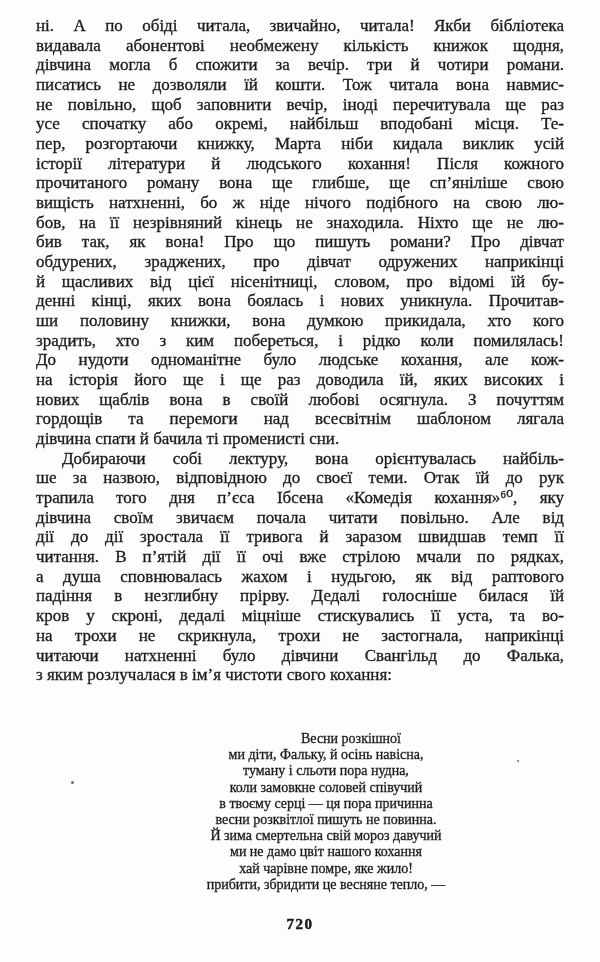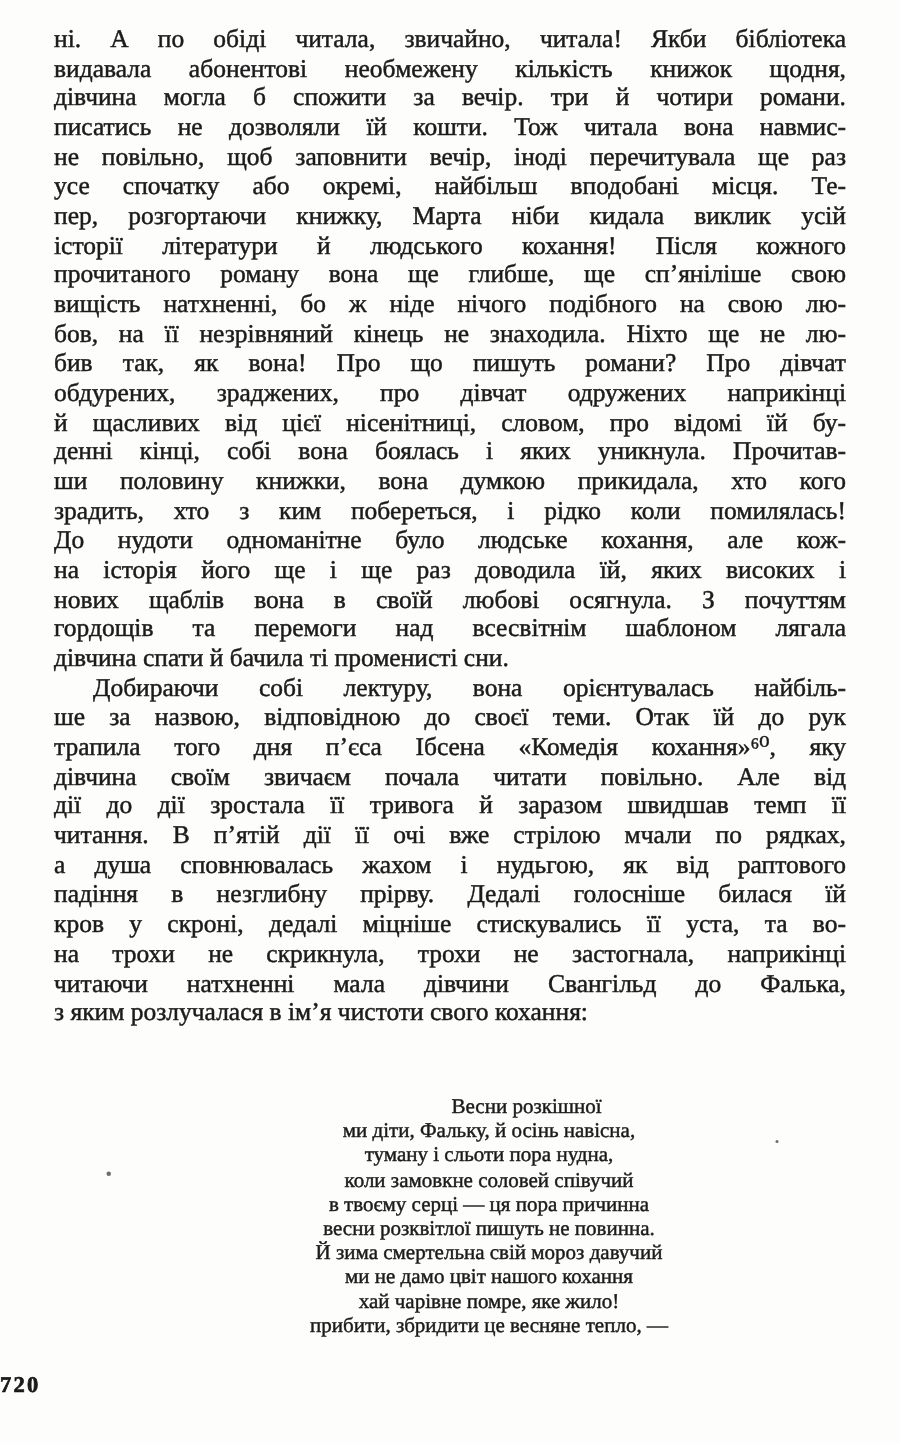--- a/index.html
+++ b/index.html
@@ -48,20 +48,21 @@
     white-space:nowrap;
     text-align:center;
   }
   .poem-line.poem-indent{
     text-indent:50px;
   }
   .page-number{
     position:absolute;
     top:916px;left:0;
     width:100%;
+    text-align:center;
     font-size:15px;
     font-weight:bold;
     letter-spacing:1.5px;
     -webkit-text-stroke:0.45px #161616;
   }
   .speck{
     position:absolute;
     background:#6d6d6d;
     border-radius:50%;
   }
@@ -80,39 +81,39 @@
       <div class="line">не повільно, щоб заповнити вечір, іноді перечитувала ще раз</div>
       <div class="line">усе спочатку або окремі, найбільш вподобані місця. Те-</div>
       <div class="line">пер, розгортаючи книжку, Марта ніби кидала виклик усій</div>
       <div class="line">історії літератури й людського кохання! Після кожного</div>
       <div class="line">прочитаного роману вона ще глибше, ще сп’яніліше свою</div>
       <div class="line">вищість натхненні, бо ж ніде нічого подібного на свою лю-</div>
       <div class="line">бов, на її незрівняний кінець не знаходила. Ніхто ще не лю-</div>
       <div class="line">бив так, як вона! Про що пишуть романи? Про дівчат</div>
       <div class="line">обдурених, зраджених, про дівчат одружених наприкінці</div>
       <div class="line">й щасливих від цієї нісенітниці, словом, про відомі їй бу-</div>
-      <div class="line">денні кінці, собі вона боялась і яких уникнула. Прочитав-</div>
+      <div class="line">денні кінці, яких вона боялась і нових уникнула. Прочитав-</div>
       <div class="line">ши половину книжки, вона думкою прикидала, хто кого</div>
       <div class="line">зрадить, хто з ким побереться, і рідко коли помилялась!</div>
       <div class="line">До нудоти одноманітне було людське кохання, але кож-</div>
       <div class="line">на історія його ще і ще раз доводила їй, яких високих і</div>
       <div class="line">нових щаблів вона в своїй любові осягнула. З почуттям</div>
       <div class="line">гордощів та перемоги над всесвітнім шаблоном лягала</div>
       <div class="line para-end">дівчина спати й бачила ті променисті сни.</div>
       <div class="line indent">Добираючи собі лектуру, вона орієнтувалась найбіль-</div>
       <div class="line">ше за назвою, відповідною до своєї теми. Отак їй до рук</div>
       <div class="line">трапила того дня п’єса Ібсена «Комедія кохання»⁶⁰, яку</div>
       <div class="line">дівчина своїм звичаєм почала читати повільно. Але від</div>
       <div class="line">дії до дії зростала її тривога й заразом швидшав темп її</div>
       <div class="line">читання. В п’ятій дії її очі вже стрілою мчали по рядках,</div>
       <div class="line">а душа сповнювалась жахом і нудьгою, як від раптового</div>
       <div class="line">падіння в незглибну прірву. Дедалі голосніше билася їй</div>
       <div class="line">кров у скроні, дедалі міцніше стискувались її уста, та во-</div>
       <div class="line">на трохи не скрикнула, трохи не застогнала, наприкінці</div>
-      <div class="line">читаючи натхненні мала дівчини Свангільд до Фалька,</div>
+      <div class="line">читаючи натхненні було дівчини Свангільд до Фалька,</div>
       <div class="line para-end">з яким розлучалася в ім’я чистоти свого кохання:</div>
     </div>
   <div class="poem" id="poem">
       <div class="poem-line poem-indent">Весни розкішної</div>
       <div class="poem-line">ми діти, Фальку, й осінь навісна,</div>
       <div class="poem-line">туману і сльоти пора нудна,</div>
       <div class="poem-line">коли замовкне соловей співучий</div>
       <div class="poem-line">в твоєму серці — ця пора причинна</div>
       <div class="poem-line">весни розквітлої пишуть не повинна.</div>
       <div class="poem-line">Й зима смертельна свій мороз давучий</div>

